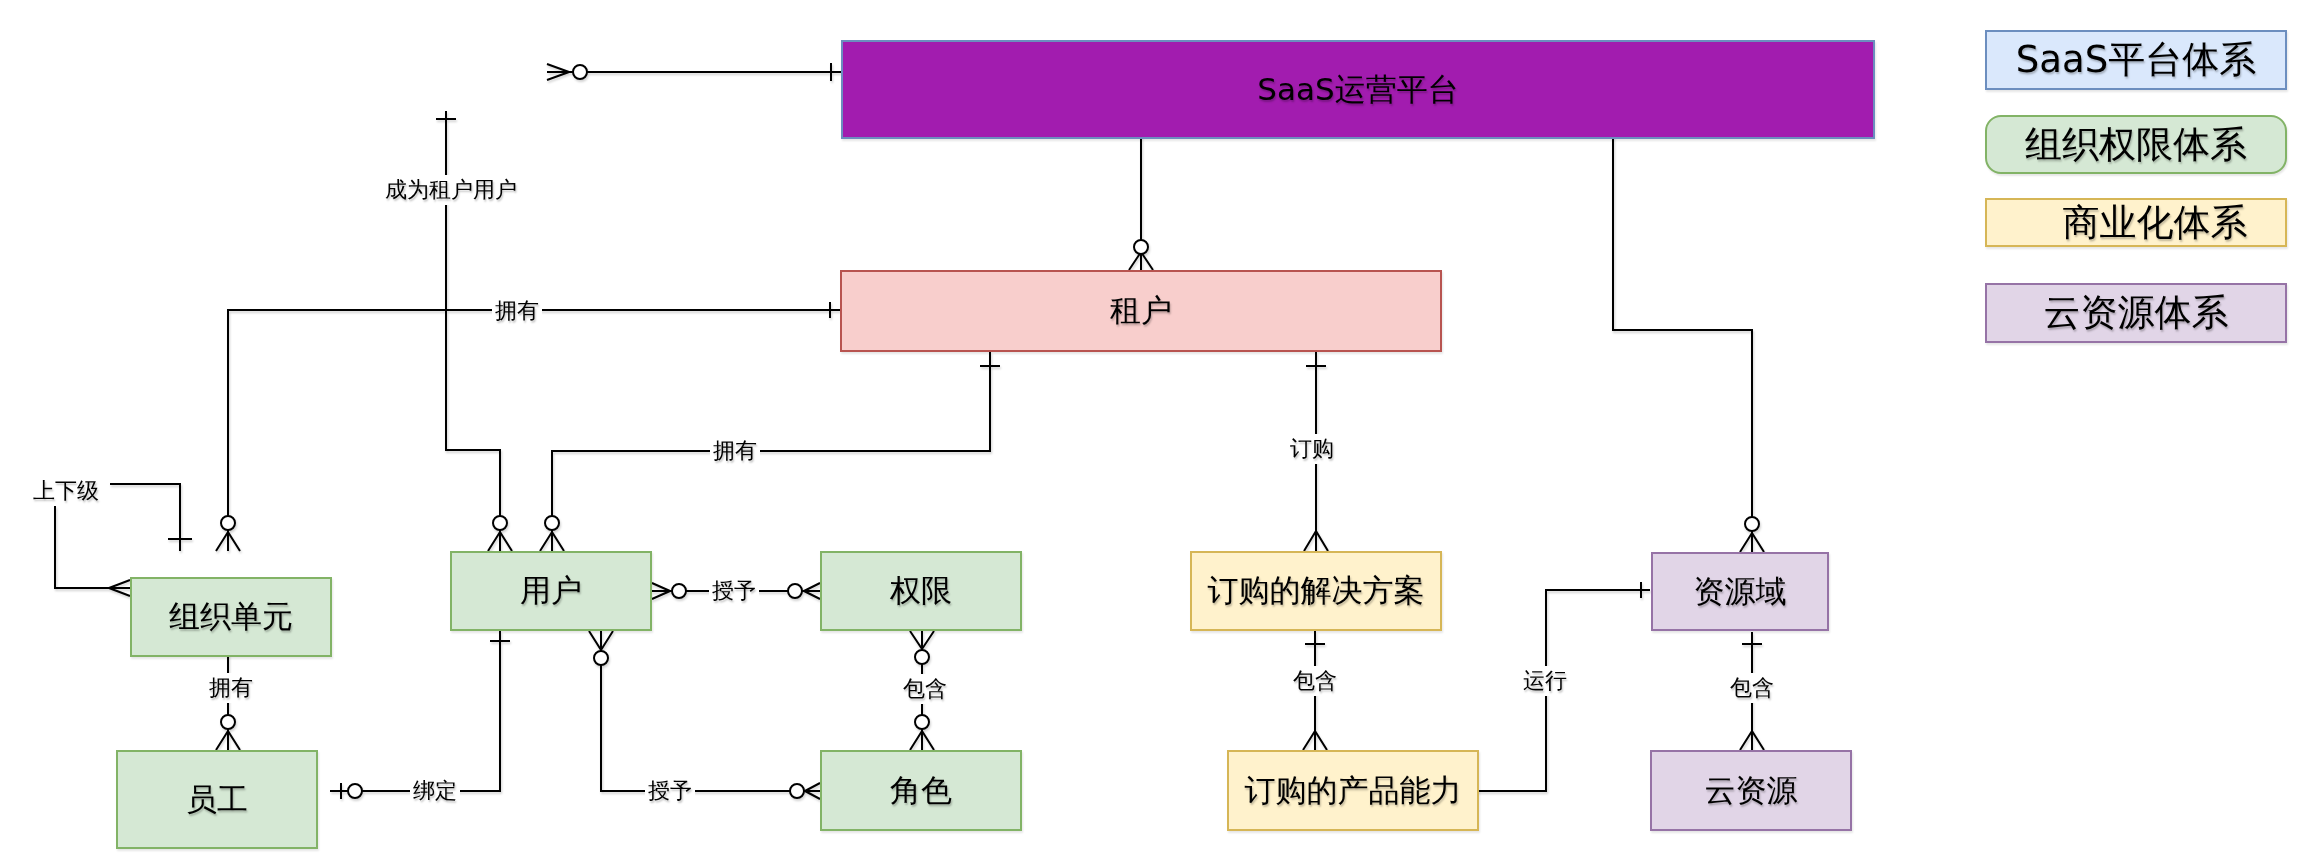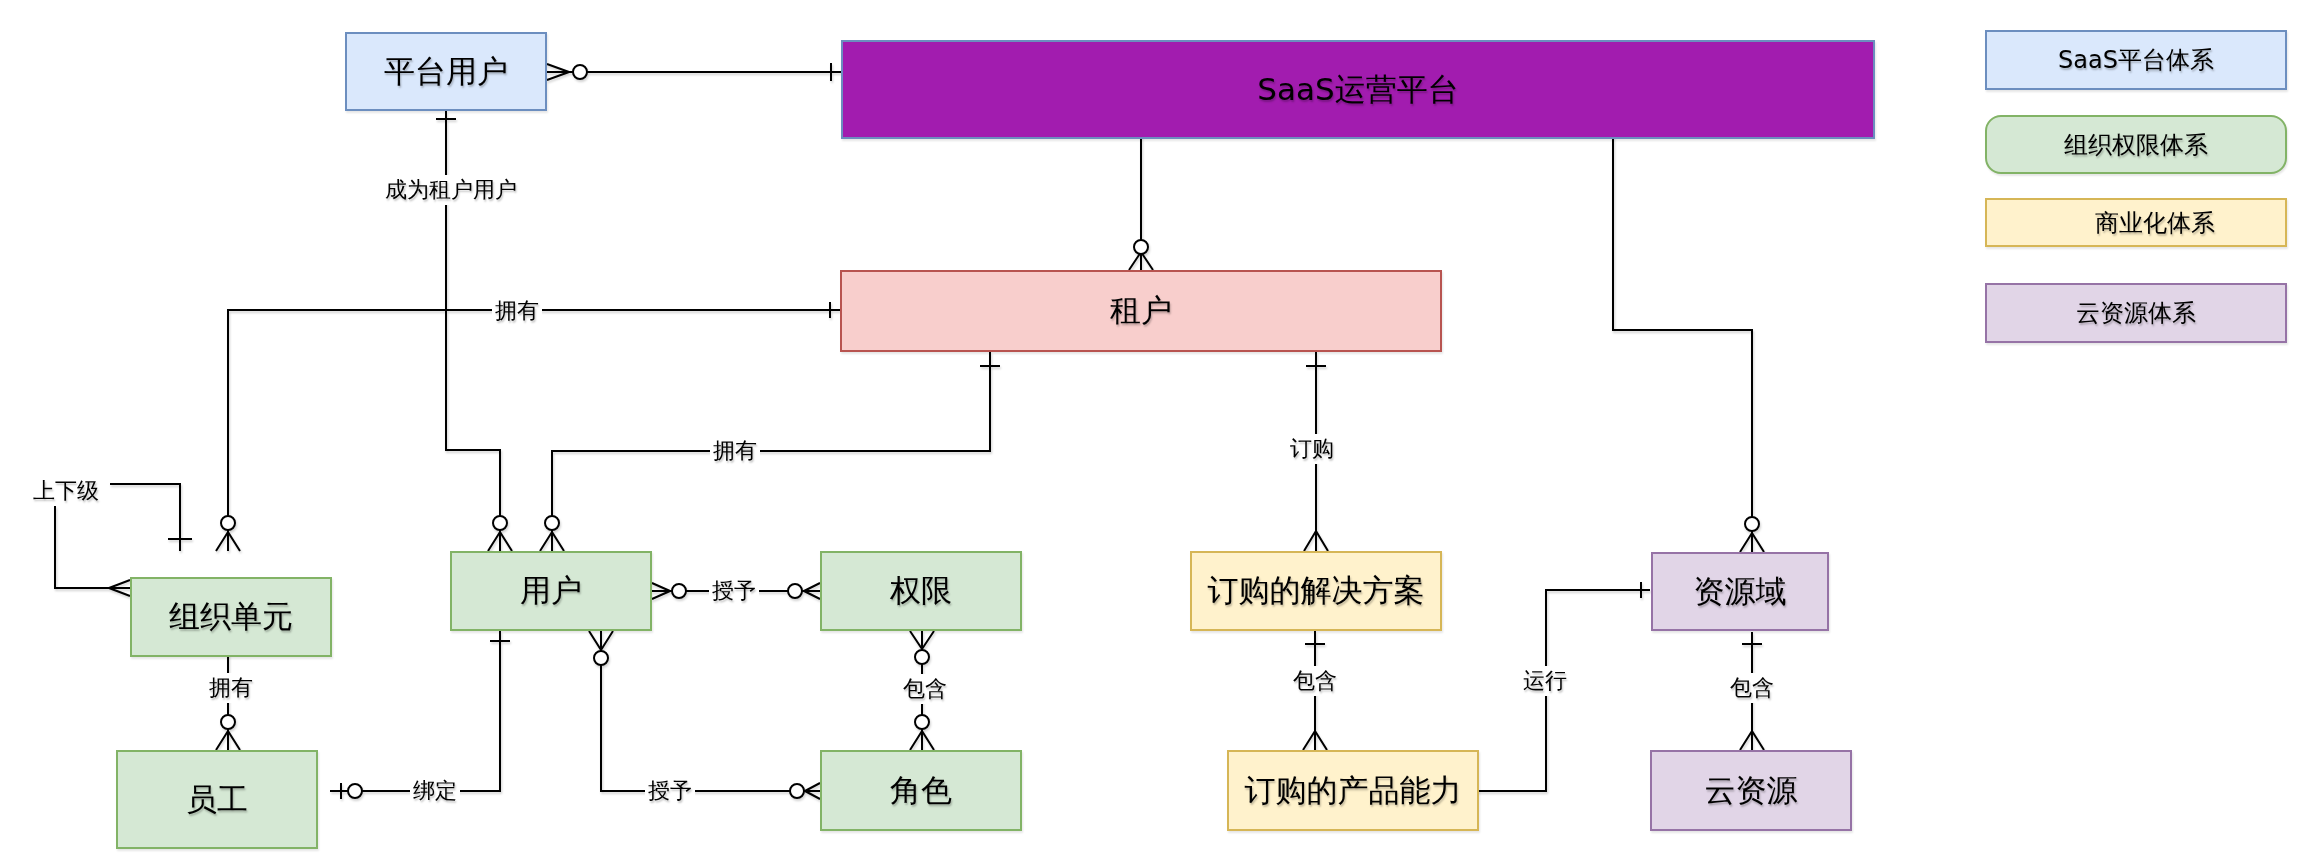--- a/index.html
+++ b/index.html
@@ -24,21 +24,21 @@
     position:absolute;transform:translate(-50%,-50%);
     background:#ffffff;padding:0 3px;font-size:22px;color:#000;white-space:nowrap;
     text-shadow:1px 2px 2px rgba(0,0,0,0.25);z-index:5;
   }
   .legend-item{
     position:absolute;box-sizing:border-box;border:2px solid #666;
     display:flex;align-items:center;justify-content:center;
     box-shadow:1px 2px 2px rgba(0,0,0,0.10);
   }
   .legend-label{
-    font-size:24px;color:#000;white-space:nowrap;
+    font-size:37px;color:#000;white-space:nowrap;
     text-shadow:1px 2px 2px rgba(0,0,0,0.25);
   }
 </style>
 </head>
 <body>
 
 <div id="canvas">
 
   <svg id="wires" width="2314" height="866" viewBox="0 0 2314 866">
 
@@ -114,23 +114,20 @@
 
     <g>
       <path d="M1442 791 H1546 V590 H1650 M1442 783 L1460 791 M1442 799 L1460 791 M1641 582 V598"></path>
     </g>
 
     <g>
       <path d="M1752 632 V750 M1742 644 H1762 M1740 750 L1752 731 M1764 750 L1752 731"></path>
     </g>
   </svg>
 
-  <div class="entity" style="left: 345px; top: 32px; width: 202px; height: 79px; background-color: rgb(218, 232, 252); border-color: rgb(108, 142, 191);">
-    <span class="entity-label">平台用户</span>
-  </div>
 
   <div class="entity" style="left: 841px; top: 40px; width: 1034px; height: 99px; background-color: #a21caf; border-color: rgb(108, 142, 191);">
     <span class="entity-label">SaaS运营平台</span>
   </div>
 
   <div class="entity" style="left: 840px; top: 270px; width: 602px; height: 82px; background-color: rgb(248, 206, 204); border-color: rgb(184, 84, 80); justify-content: center;">
     <span class="entity-label">租户</span>
   </div>
 
   <div class="entity" style="left: 130px; top: 551px; width: 202px; height: 80px; background-color: rgb(213, 232, 212); border-color: rgb(130, 179, 102); margin-top: 26px;">

